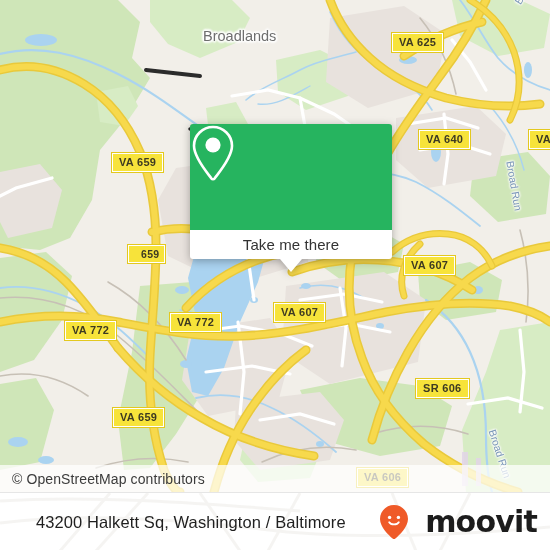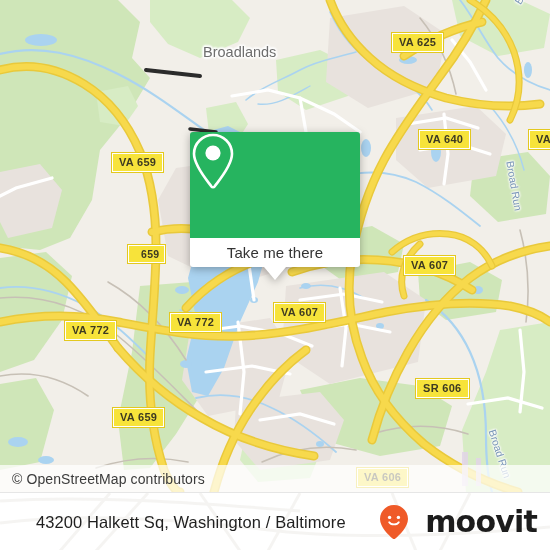--- a/index.html
+++ b/index.html
@@ -57,21 +57,21 @@
     position:absolute;left:0;top:465px;width:550px;height:27px;
     background:rgba(255,255,255,0.72);
     display:flex;align-items:center;
   }
   #attribution span{
     color:#3b3b3b;font-size:14px;padding-left:12px;letter-spacing:.1px;
   }
 
   
   #popup{
-    position:absolute;left:190px;top:132px;width:170px;
+    position:absolute;left:190px;top:124px;width:202px;
     filter:drop-shadow(0 2px 4px rgba(0,0,0,.30));
   }
   #popup-head{
     height:106px;width:100%;
     background:#26b45f;
     border-radius:3px 3px 0 0;
     display:flex;align-items:center;justify-content:center;
   }
   #popup-body{
     position:relative;width:100%;height:29px;background:#ffffff;
@@ -274,21 +274,21 @@
         <path d="M146 70 L200 76" stroke="#2b2b2b" stroke-width="4" fill="none" stroke-linecap="round"></path>
         <path d="M216 132 L190 129" stroke="#2b2b2b" stroke-width="3.5" fill="none" stroke-linecap="round"></path>
 
         <g fill="#e2d5e8" opacity=".85">
           <rect x="462" y="452" width="6" height="34"></rect>
           <rect x="476" y="458" width="5" height="28"></rect>
         </g>
       </g>
     </svg>
 
-    <div class="place" style="left:203px;top:44px;">Broadlands</div>
+    <div class="place" style="left:203px;top:28px;">Broadlands</div>
 
     <div class="water-label" style="left:512px;top:0px;transform:rotate(-58deg);transform-origin:left top;">Beaverdam</div>
     <div class="water-label" style="left:516px;top:160px;transform:rotate(80deg);transform-origin:left top;">Broad Run</div>
     <div class="water-label" style="left:498px;top:428px;transform:rotate(72deg);transform-origin:left top;">Broad Run</div>
 
     <div class="shield" style="left:392px;top:33px;">VA 625</div>
     <div class="shield" style="left:419px;top:130px;">VA 640</div>
     <div class="shield" style="left:529px;top:130px;">VA</div>
     <div class="shield" style="left:112px;top:153px;">VA 659</div>
     <div class="shield small" style="left:128px;top:245px;padding-left:12px;">659</div>

